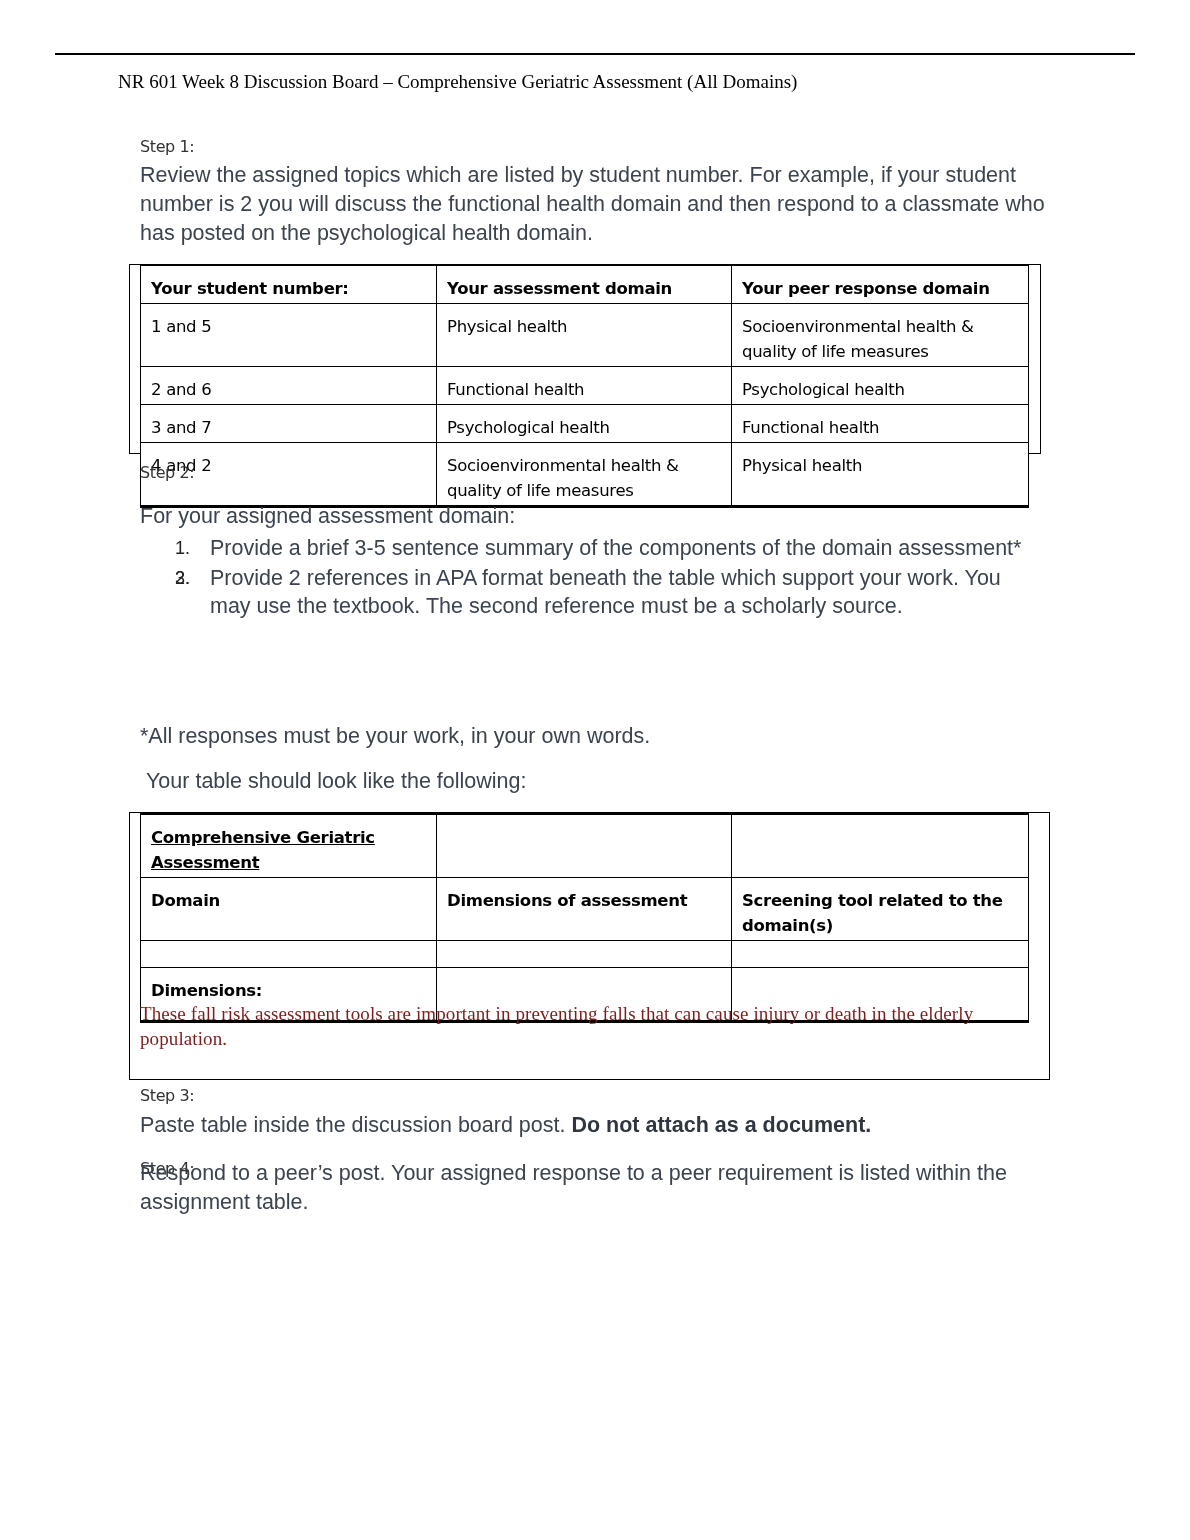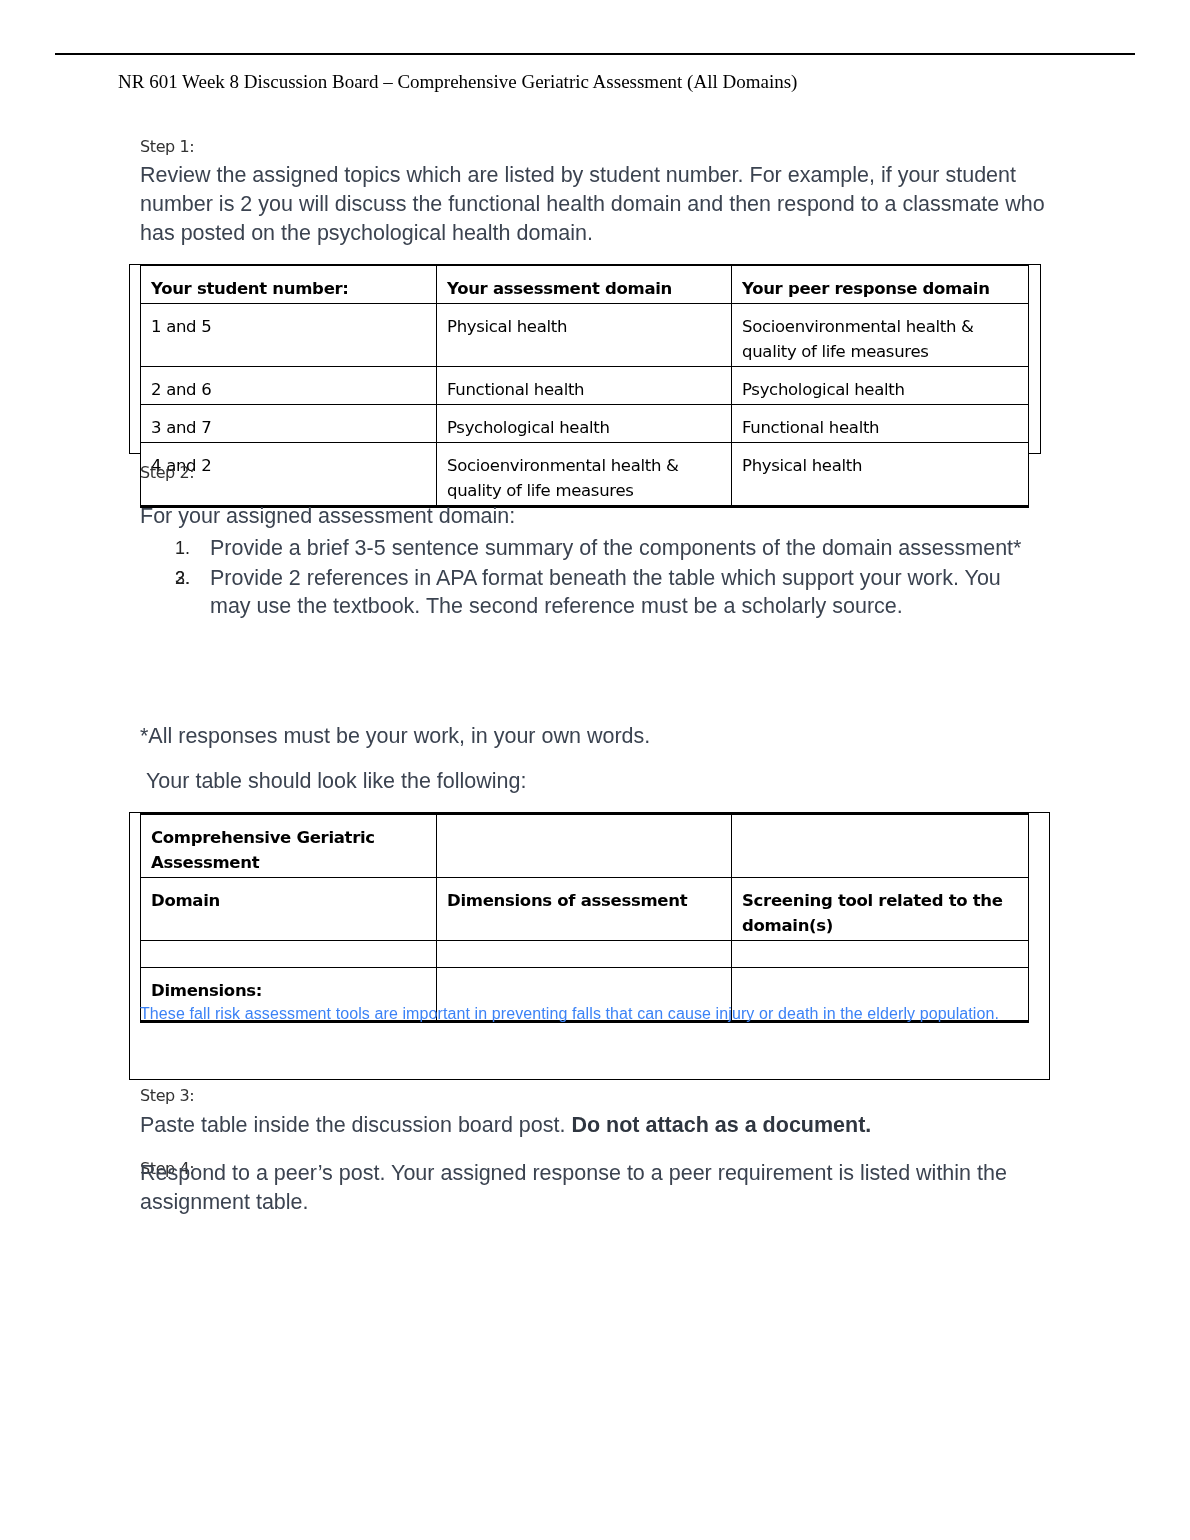--- a/index.html
+++ b/index.html
@@ -18,21 +18,21 @@
     table.grid { position: absolute; border-collapse: collapse; table-layout: fixed; font-family: "DejaVu Sans", sans-serif; font-size: 16.5px; color: #000; background: #fff; }
     table.grid td { border: 1px solid #000; padding: 10px 10px 2px 10px; vertical-align: top; line-height: 25px; letter-spacing: -0.3px; }
     table.grid tr:first-child td { border-top: 2px solid #000; }
     table.grid tr:last-child td { border-bottom: 3px solid #000; }
     table.grid td.b { font-weight: bold; }
 
     ol.steps { position: absolute; left: 175px; top: 534px; width: 870px; list-style: none; font-family: "Liberation Sans", sans-serif; font-size: 21.5px; line-height: 28.5px; color: #3b4350; }
     ol.steps li { position: relative; padding-left: 35px; margin-bottom: 1px; }
     ol.steps li .num { position: absolute; left: 0; top: 0; font-size: 18px; color: #222; }
 
-    .fall-note { position: absolute; left: 140px; top: 1001px; width: 900px; font-family: Liberation Sans, sans-serif; font-size: 16px; line-height: 25px; color: #3b82f6; letter-spacing: 0.1px; }
+    .fall-note { position: absolute; left: 140px; top: 1001px; width: 900px; font-family: Liberation Serif, serif; font-size: 19px; line-height: 25px; color: #7f1d1d; letter-spacing: 0.1px; }
   </style>
 </head>
 <body>
 
 <div class="top-rule"></div>
 <div class="doc-header">NR 601 Week 8 Discussion Board – Comprehensive Geriatric Assessment (All Domains)</div>
 
 <div class="step-label" style="top:137px;">Step 1:</div>
 <div class="para" style="top:161px;">Review the assigned topics which are listed by student number. For example, if your student number is 2 you will discuss the functional health domain and then respond to a classmate who has posted on the psychological health domain.</div>
 
@@ -93,21 +93,21 @@
 <div class="para" style="top:767px; left:146px;">Your table should look like the following:</div>
 
 <div class="frame" style="left:129px; top:812px; width:921px; height:268px;"></div>
 <table class="grid" style="left:140px; top:813px; width:888px;">
   <colgroup>
       <col style="width:296px">
       <col style="width:295px">
       <col style="width:297px">
     </colgroup>
   <tbody>
-      <tr style="height:54px;">
+      <tr style="height:54px;text-decoration:underline;">
     <td class="b">Comprehensive Geriatric Assessment</td>
     <td></td>
     <td></td>
   </tr>
   <tr style="height:53px;">
     <td class="b">Domain</td>
     <td class="b">Dimensions of assessment</td>
     <td class="b">Screening tool related to the domain(s)</td>
   </tr>
   <tr style="height:27px;">

